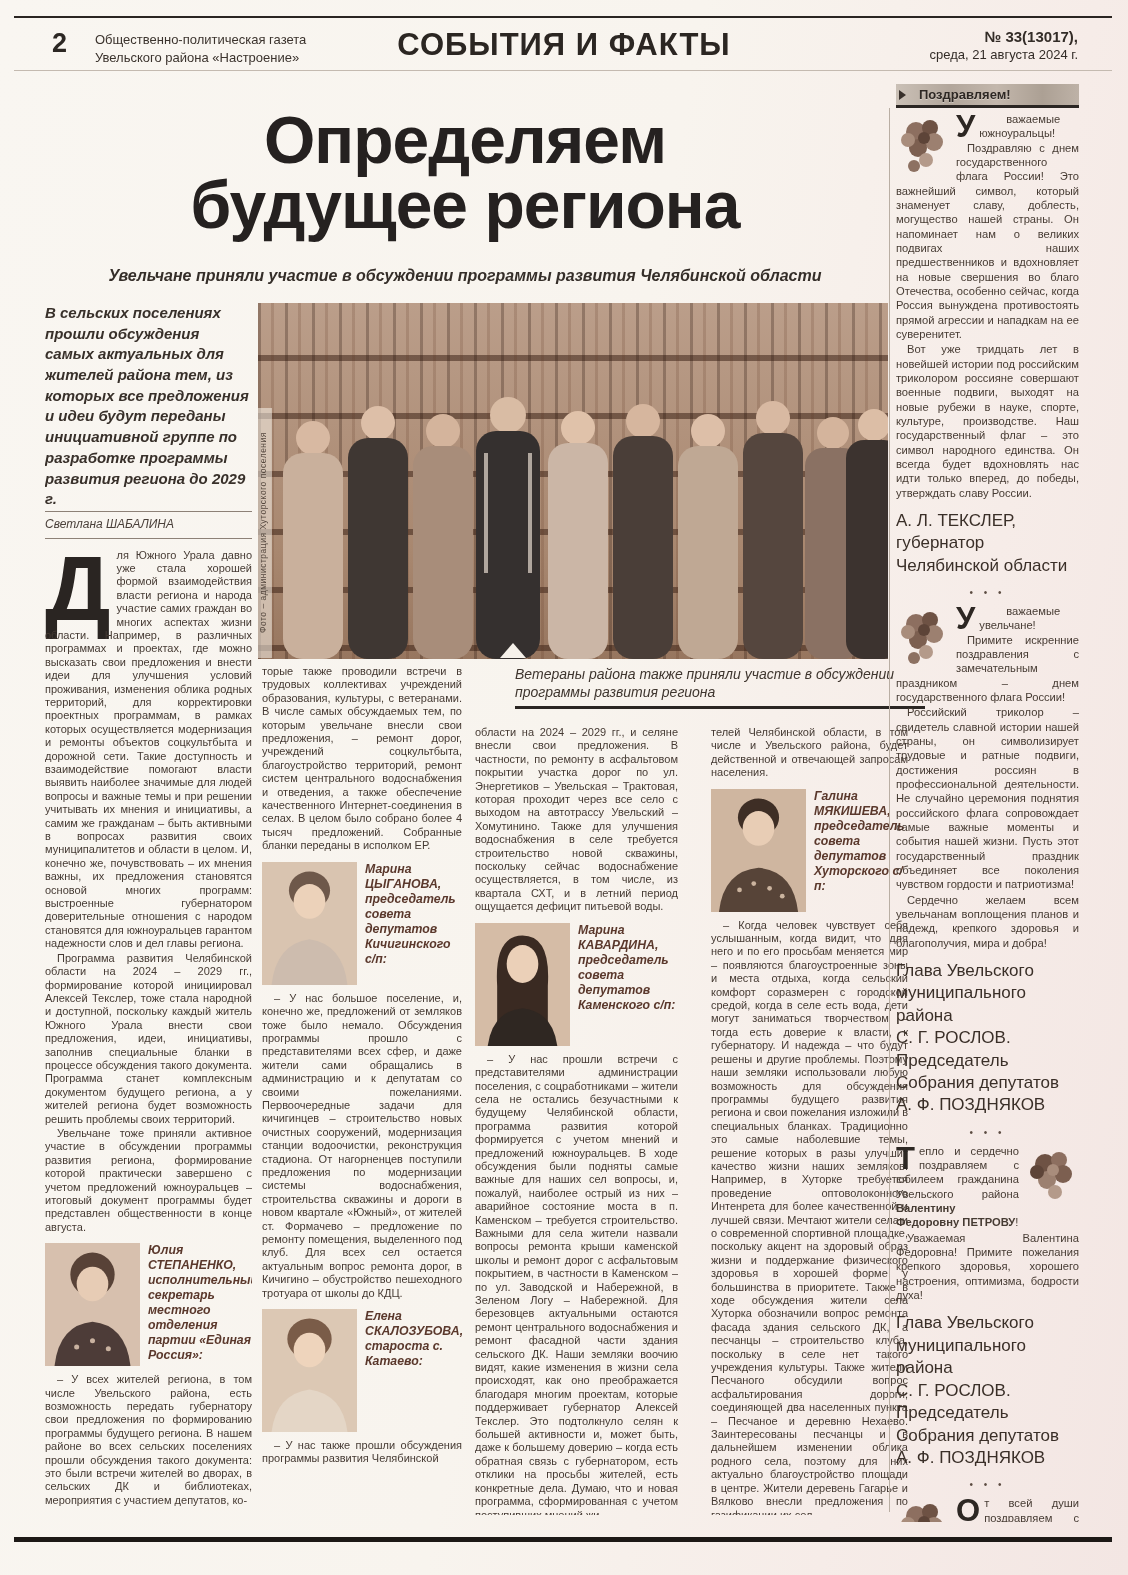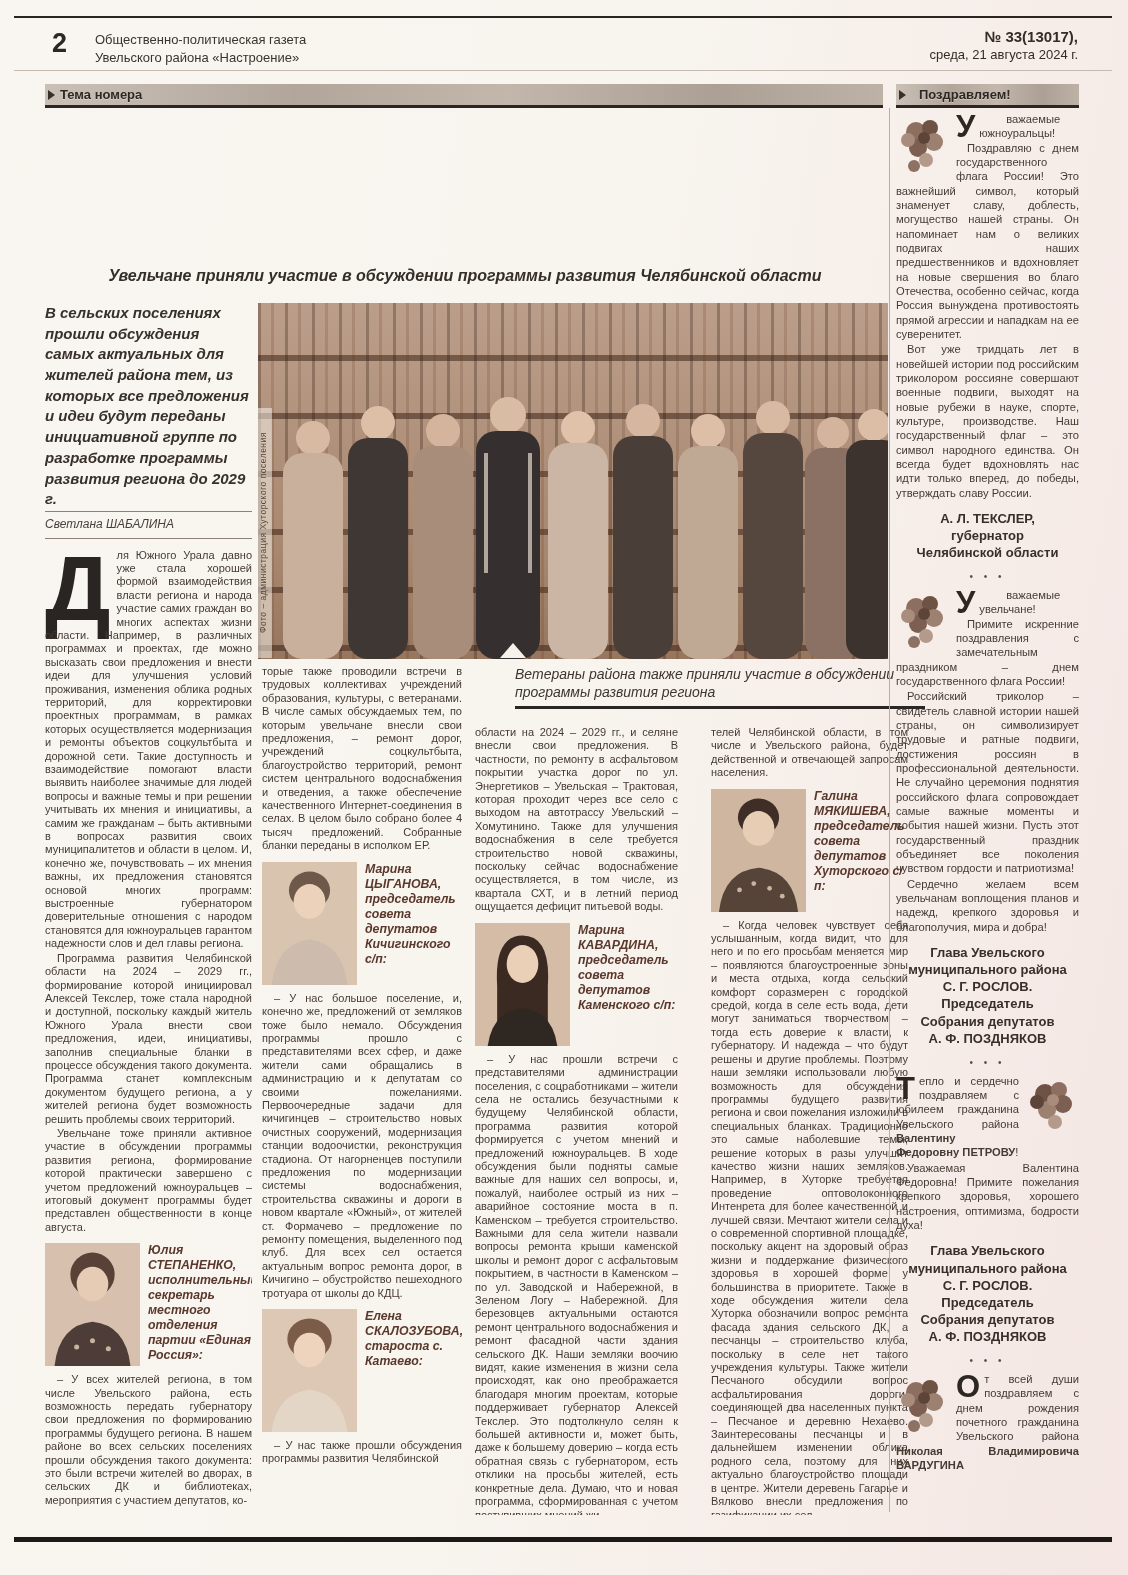--- a/index.html
+++ b/index.html
@@ -70,49 +70,50 @@
 
   
   .greetcol{position:absolute;left:896px;top:112px;width:183px;height:1410px;overflow:hidden;
             font-size:11.2px;line-height:1.28;text-align:justify;color:#463b33;}
   .greetcol p{margin:0 0 1px 0;}
   .greetcol p.ind{text-indent:11px;}
   .gopen{font-size:11.2px;margin-left:27px;}
   .gdc{float:left;font-size:31px;line-height:.85;font-weight:bold;color:#2d2723;margin:2px 4px 0 0;}
   .flower{float:left;margin:2px 6px 2px 0;}
   .flower.right{float:right;margin:2px 0 2px 6px;}
-  .gsig{font-weight:bold;color:#3a2f28;text-align:center;white-space:pre-line;margin:10px 0 6px 0;
-        font-size:13px;line-height:1.32;}
+  .gsig{font-weight:normal;color:#3a2f28;text-align:left;white-space:pre-line;margin:10px 0 6px 0;
+        font-size:17px;line-height:1.32;}
   .gsep{text-align:center;color:#5c4c42;font-size:10px;letter-spacing:4px;margin:2px 0 4px 0;}
   .gbold{font-weight:bold;}
   .greet{margin-bottom:4px;overflow:hidden;}
 </style>
 </head>
 <body>
 
 <div class="page">
   <div class="rule-top"></div>
   <div class="rule-head"></div>
 
   <div class="pagenum">2</div>
   <div class="paper-name" style="width:240px;">Общественно-политическая газета Увельского района «Настроение»</div>
+  <div class="mast-title">СОБЫТИЯ И ФАКТЫ</div>
   <div class="issue-block">
     <div class="issue-no">№ 33(13017),</div>
     <div class="issue-date">среда, 21 августа 2024 г.</div>
   </div>
 
-  <div class="bar bar-left">
-    <span class="bar-arrow"></span>
-    <span class="bar-label">Тема номера</span>
-  </div>
   <div class="bar bar-right">
     <span class="bar-arrow"></span>
     <span class="bar-label">Поздравляем!</span>
   </div>
 
+  <div class="headline">
+    <div>Определяем</div>
+    <div>будущее региона</div>
+  </div>
   <div class="subhead">Увельчане приняли участие в обсуждении программы развития Челябинской области</div>
 
   <div class="mainphoto">
     <svg width="630" height="356" viewBox="0 0 630 356">
       <g>
         <circle cx="55" cy="135" r="17" fill="#d8b9a2"></circle>
           <rect x="25" y="150" width="60" height="206" rx="20" fill="#c9b09c"></rect>
         <circle cx="120" cy="120" r="17" fill="#ddbfa8"></circle>
           <rect x="90" y="135" width="60" height="221" rx="20" fill="#3f3733"></rect>
         <circle cx="185" cy="128" r="17" fill="#d4b49c"></circle>

